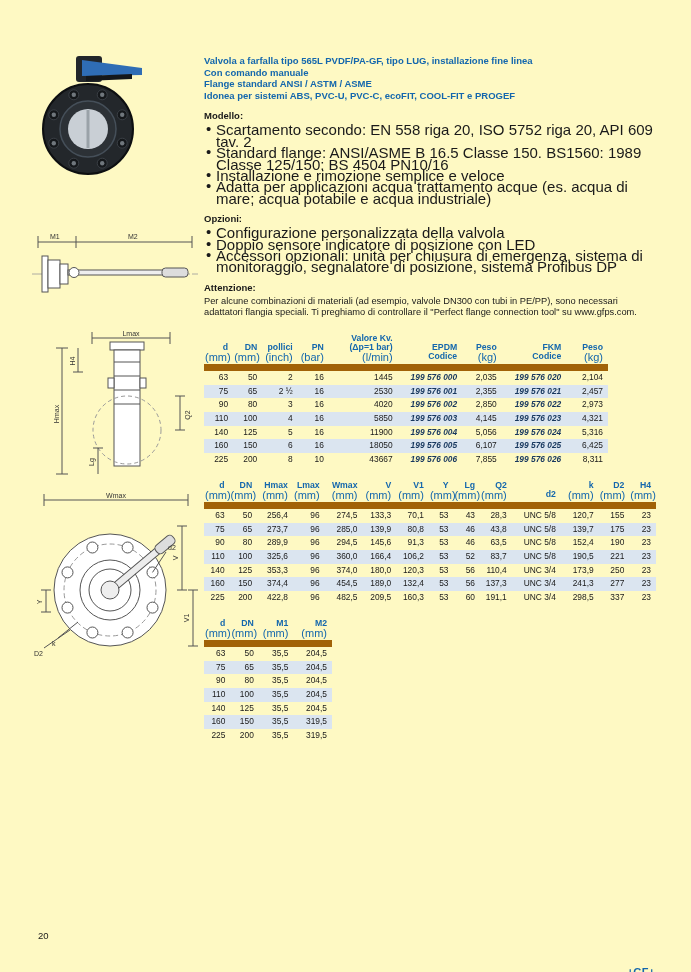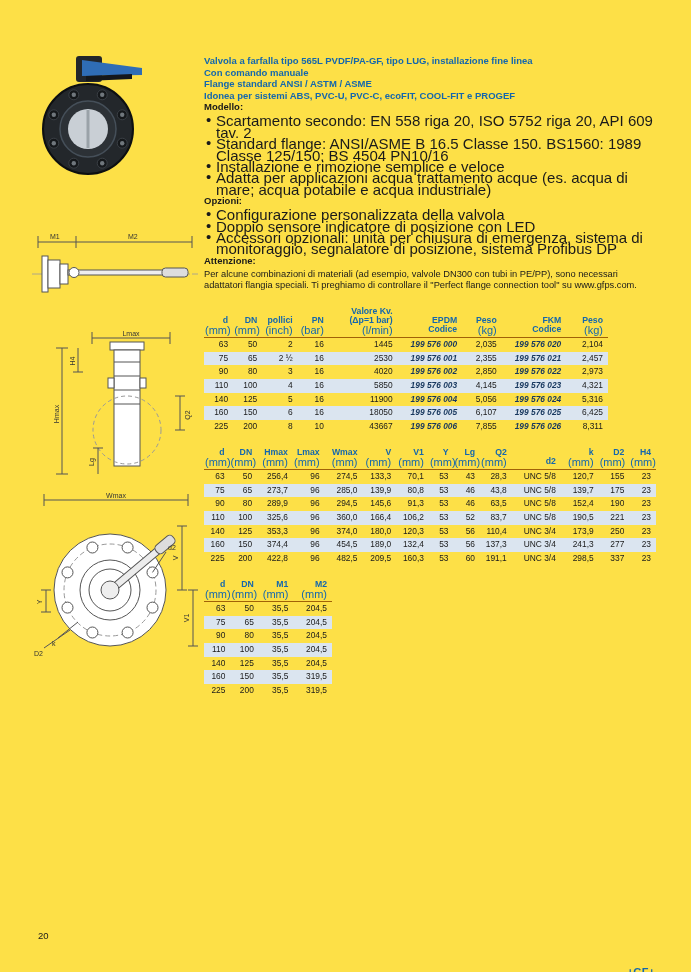--- a/index.html
+++ b/index.html
@@ -1,41 +1,41 @@
 <!DOCTYPE html>
 <html><head>
 <meta charset="utf-8">
 <style>
   * { margin:0; padding:0; box-sizing:border-box; }
   html,body { background:#fff; }
   body {
     width:691px; height:972px; position:relative;
     font-family:"Liberation Sans", sans-serif; color:#1a1a1a;
   }
-  .page { position:absolute; inset:0; background:#fde047; outline:1px solid #e6e6e6; overflow:hidden; }
+  .page { position:absolute; inset:0; background:#fef9c3; outline:1px solid #e6e6e6; overflow:hidden; }
 
   
   .drawing { position:absolute; }
   .svg-line { stroke:#555; stroke-width:1; }
 
   
   .content { position:absolute; left:204px; top:55px; width:452px; }
   .title-line { color:#1467ad; font-weight:bold; font-size:9.5px; line-height:11.6px; }
-  .sec-heading { font-weight:bold; font-size:9.5px; line-height:12px; }
+  .sec-heading { font-weight:bold; font-size:9.5px; line-height:12px; margin-top:9px; }
   ul.bullets { list-style:none; margin-top:2px; }
   ul.bullets li { font-size:15px; line-height:11.4px; padding-left:12px; position:relative; }
   ul.bullets li::before { content:"•"; position:absolute; left:2px; top:-1px; }
   p.note { font-size:9.3px; line-height:11.4px; margin-top:2px; }
 
   table { border-collapse:collapse; margin-top:14px; table-layout:fixed; }
   #table1 { width:404px; }
   #table2 { width:452px; }
   #table3 { width:128px; }
   th { vertical-align:bottom; text-align:right; padding:1px 5px 2px 1px; color:#1467ad;
-       border-bottom:1px solid #a16207; }
+       border-bottom:7px solid #a16207; }
   .th-label { font-size:8.7px; font-weight:bold; line-height:9.8px; }
   .th-sub { font-size:11px; font-weight:normal; line-height:9px; }
   .th-sub-bold { font-weight:bold; font-size:8.7px; line-height:9.8px; }
   td { font-size:8.4px; text-align:right; padding:2px 5px 2px 1px; line-height:9.6px; white-space:nowrap; }
   tr.shaded td { background:#dbe5f0; }
   td.code { font-weight:bold; color:#17375e;font-style:italic; }
 
   .footer-page { position:absolute; left:38px; top:930px; font-size:9.5px; }
   .footer-brand { position:absolute; right:36px; top:966px; font-size:11px; font-weight:bold; color:#1467ad; }
 

